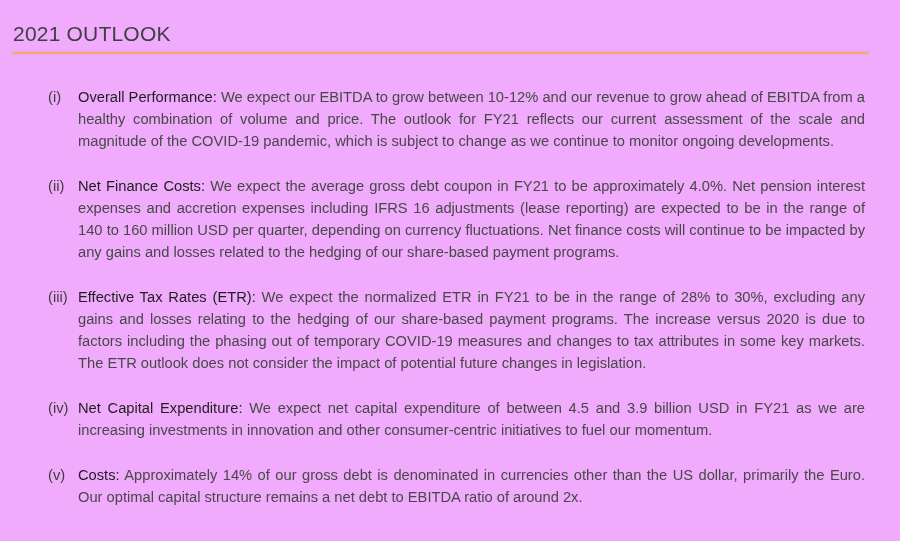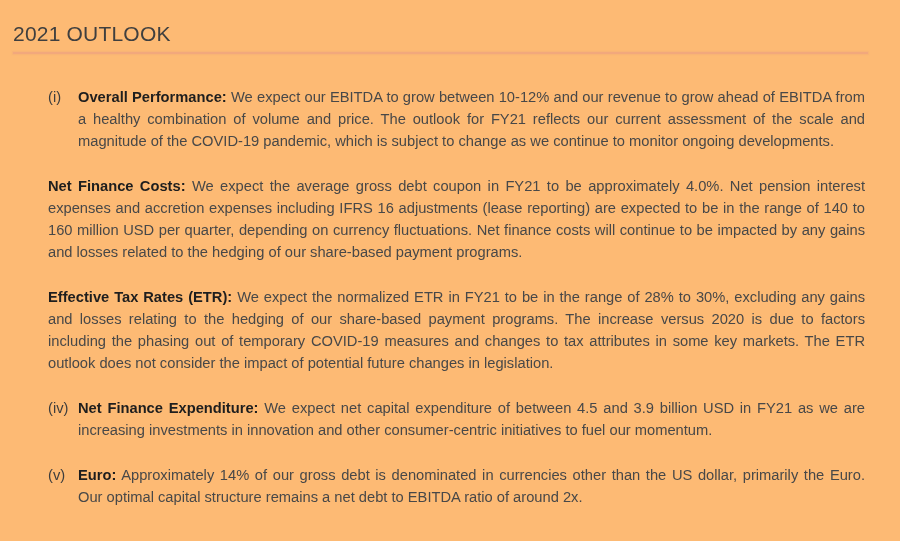--- a/index.html
+++ b/index.html
@@ -1,21 +1,21 @@
 <!DOCTYPE html>
 <html><head>
 <meta charset="utf-8">
 <style>
   * { margin: 0; padding: 0; box-sizing: border-box; }
   html, body { background: #ffffff; }
   .page {
     position: relative;
     width: 900px;
     height: 541px;
-    background: #fdba74;
+    background: #f0abfc;
     font-family: "Liberation Sans", sans-serif;
     overflow: hidden;
   }
   .header {
     padding: 21px 32px 0 13px;
   }
   .page-title {
     font-size: 21px;
     line-height: 26px;
     font-weight: 500;
@@ -43,52 +43,54 @@
   .item-marker {
     flex: 0 0 30px;
     width: 30px;
     color: #3d3d3d;
   }
   .item-text {
     flex: 1;
     text-align: justify;
   }
   .item-heading {
-    font-weight: bold;
+    font-weight: normal;
     color: #1e1e1e;
   }
 </style>
 </head>
 <body>
 
 <div class="page">
   <div class="header">
     <div class="page-title">2021 OUTLOOK</div>
   </div>
   <hr class="title-rule" style="background: rgb(242, 168, 124);">
 
   <div class="content">
 
     <div class="outlook-item">
       <span class="item-marker">(i)</span>
       <span class="item-text"><span class="item-heading">Overall Performance:</span> <span>We expect our EBITDA to grow between 10-12% and our revenue to grow ahead of EBITDA from a healthy combination of volume and price. The outlook for FY21 reflects our current assessment of the scale and magnitude of the COVID-19 pandemic, which is subject to change as we continue to monitor ongoing developments.</span></span>
     </div>
 
     <div class="outlook-item">
+      <span class="item-marker">(ii)</span>
       <span class="item-text"><span class="item-heading">Net Finance Costs:</span> <span>We expect the average gross debt coupon in FY21 to be approximately 4.0%. Net pension interest expenses and accretion expenses including IFRS 16 adjustments (lease reporting) are expected to be in the range of 140 to 160 million USD per quarter, depending on currency fluctuations. Net finance costs will continue to be impacted by any gains and losses related to the hedging of our share-based payment programs.</span></span>
     </div>
 
     <div class="outlook-item">
+      <span class="item-marker">(iii)</span>
       <span class="item-text"><span class="item-heading">Effective Tax Rates (ETR):</span> <span>We expect the normalized ETR in FY21 to be in the range of 28% to 30%, excluding any gains and losses relating to the hedging of our share-based payment programs. The increase versus 2020 is due to factors including the phasing out of temporary COVID-19 measures and changes to tax attributes in some key markets. The ETR outlook does not consider the impact of potential future changes in legislation.</span></span>
     </div>
 
     <div class="outlook-item">
       <span class="item-marker">(iv)</span>
-      <span class="item-text"><span class="item-heading">Net Finance Expenditure:</span> <span>We expect net capital expenditure of between 4.5 and 3.9 billion USD in FY21 as we are increasing investments in innovation and other consumer-centric initiatives to fuel our momentum.</span></span>
+      <span class="item-text"><span class="item-heading">Net Capital Expenditure:</span> <span>We expect net capital expenditure of between 4.5 and 3.9 billion USD in FY21 as we are increasing investments in innovation and other consumer-centric initiatives to fuel our momentum.</span></span>
     </div>
 
     <div class="outlook-item">
       <span class="item-marker">(v)</span>
-      <span class="item-text"><span class="item-heading">Euro:</span> <span>Approximately 14% of our gross debt is denominated in currencies other than the US dollar, primarily the Euro. Our optimal capital structure remains a net debt to EBITDA ratio of around 2x.</span></span>
+      <span class="item-text"><span class="item-heading">Costs:</span> <span>Approximately 14% of our gross debt is denominated in currencies other than the US dollar, primarily the Euro. Our optimal capital structure remains a net debt to EBITDA ratio of around 2x.</span></span>
     </div>
 
   </div>
 </div>
 
 </body></html>

